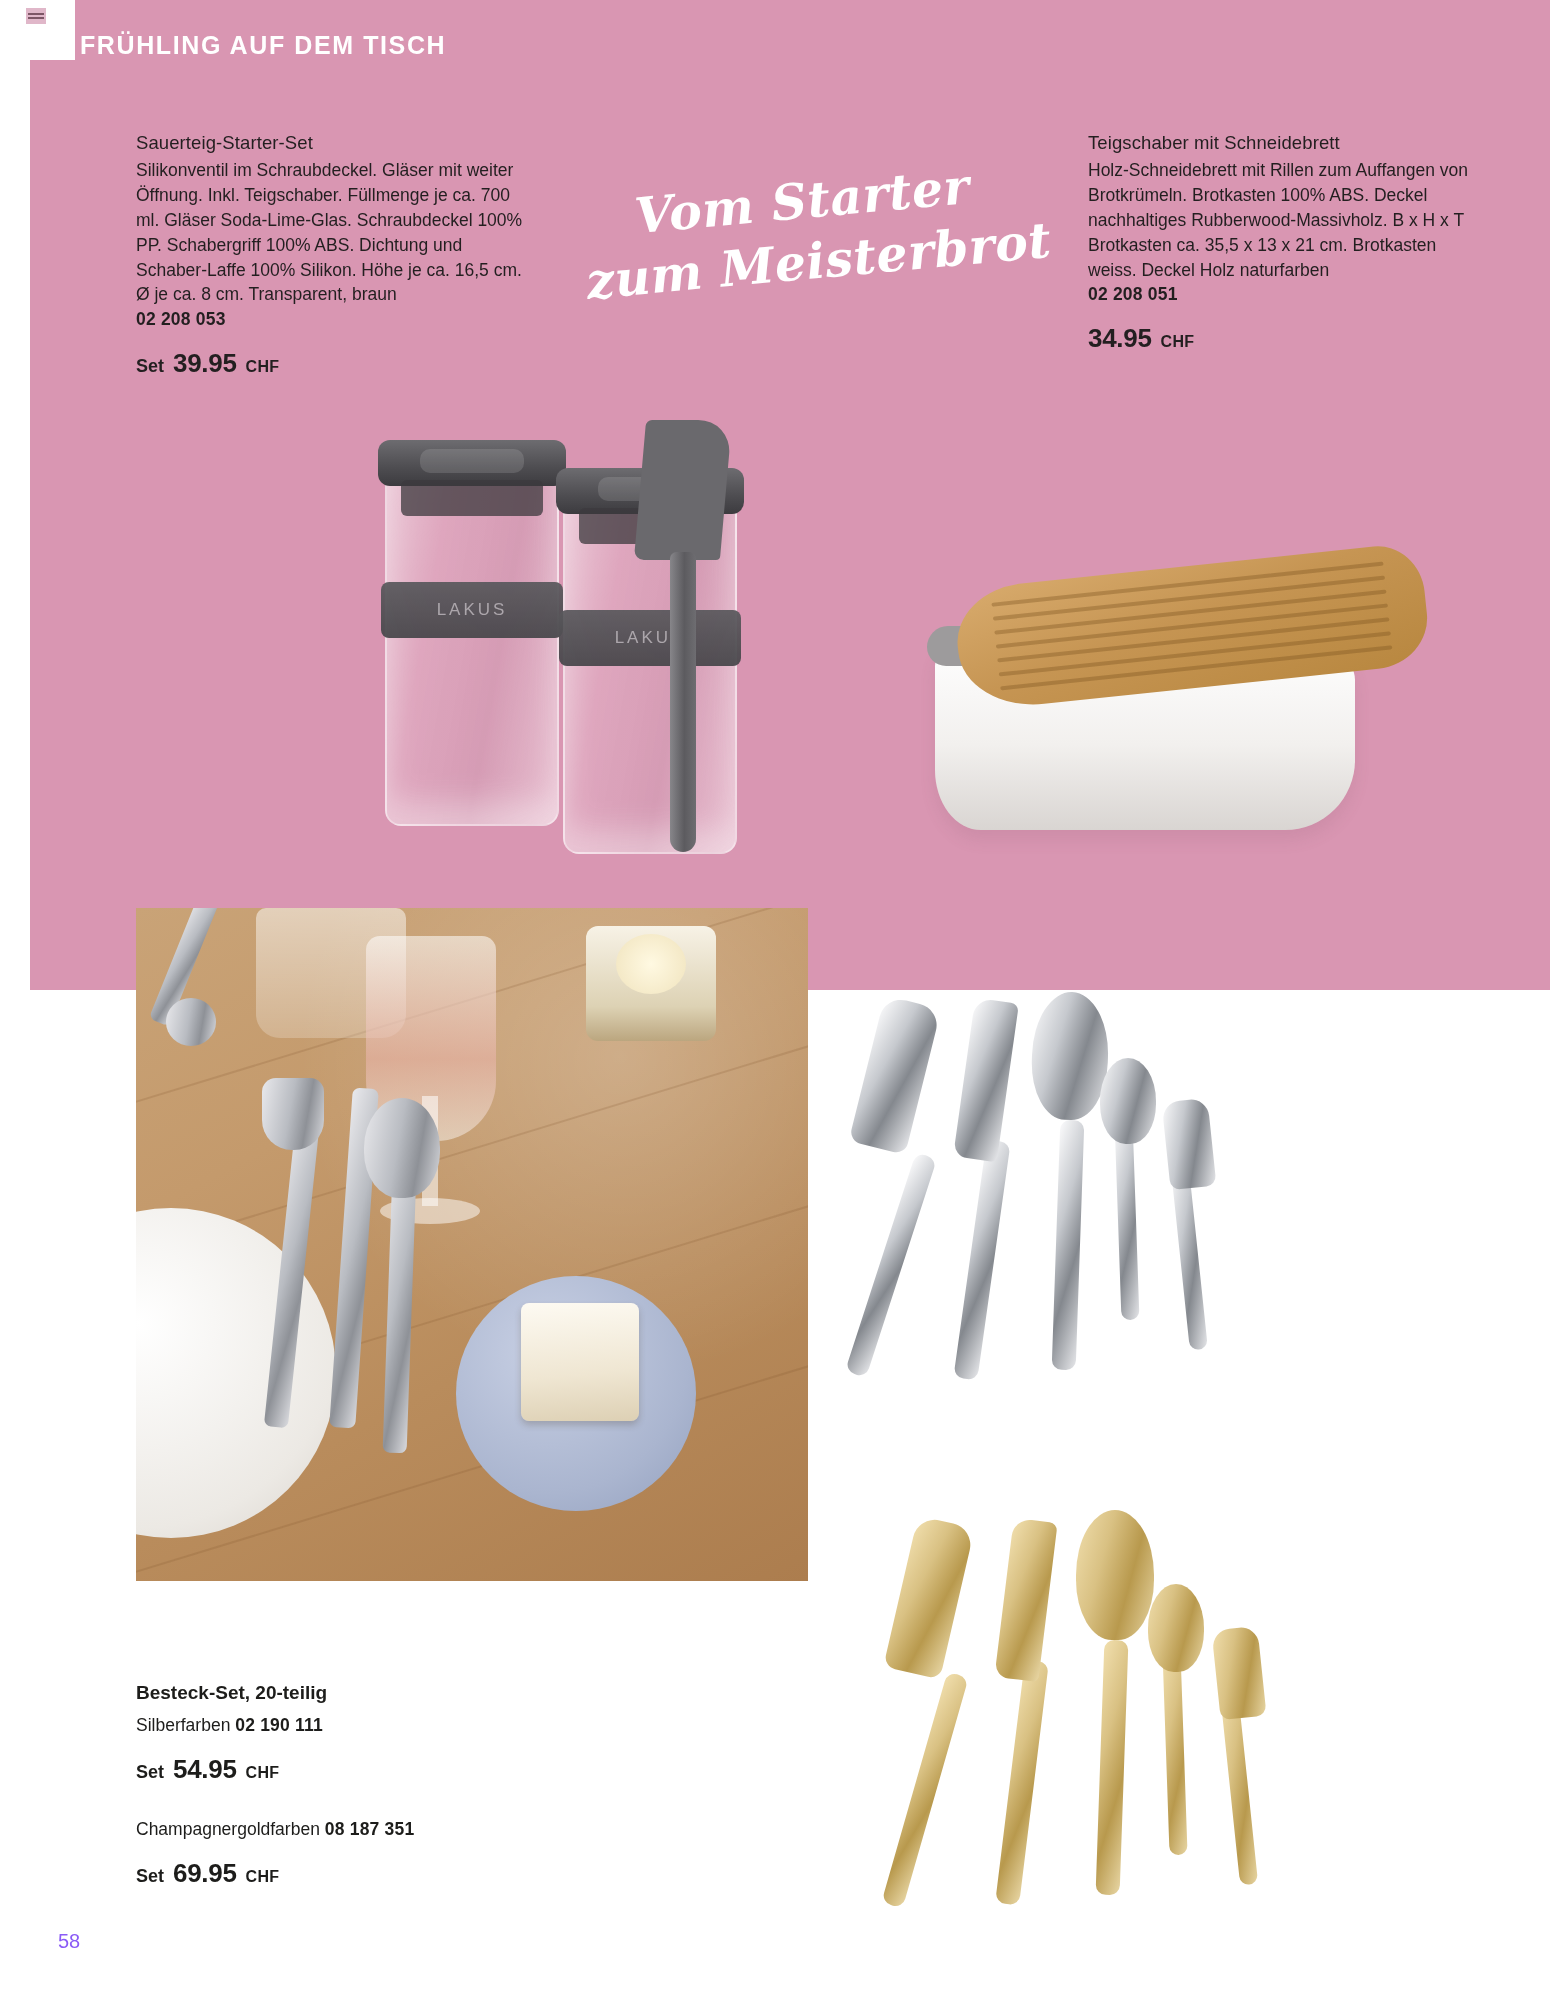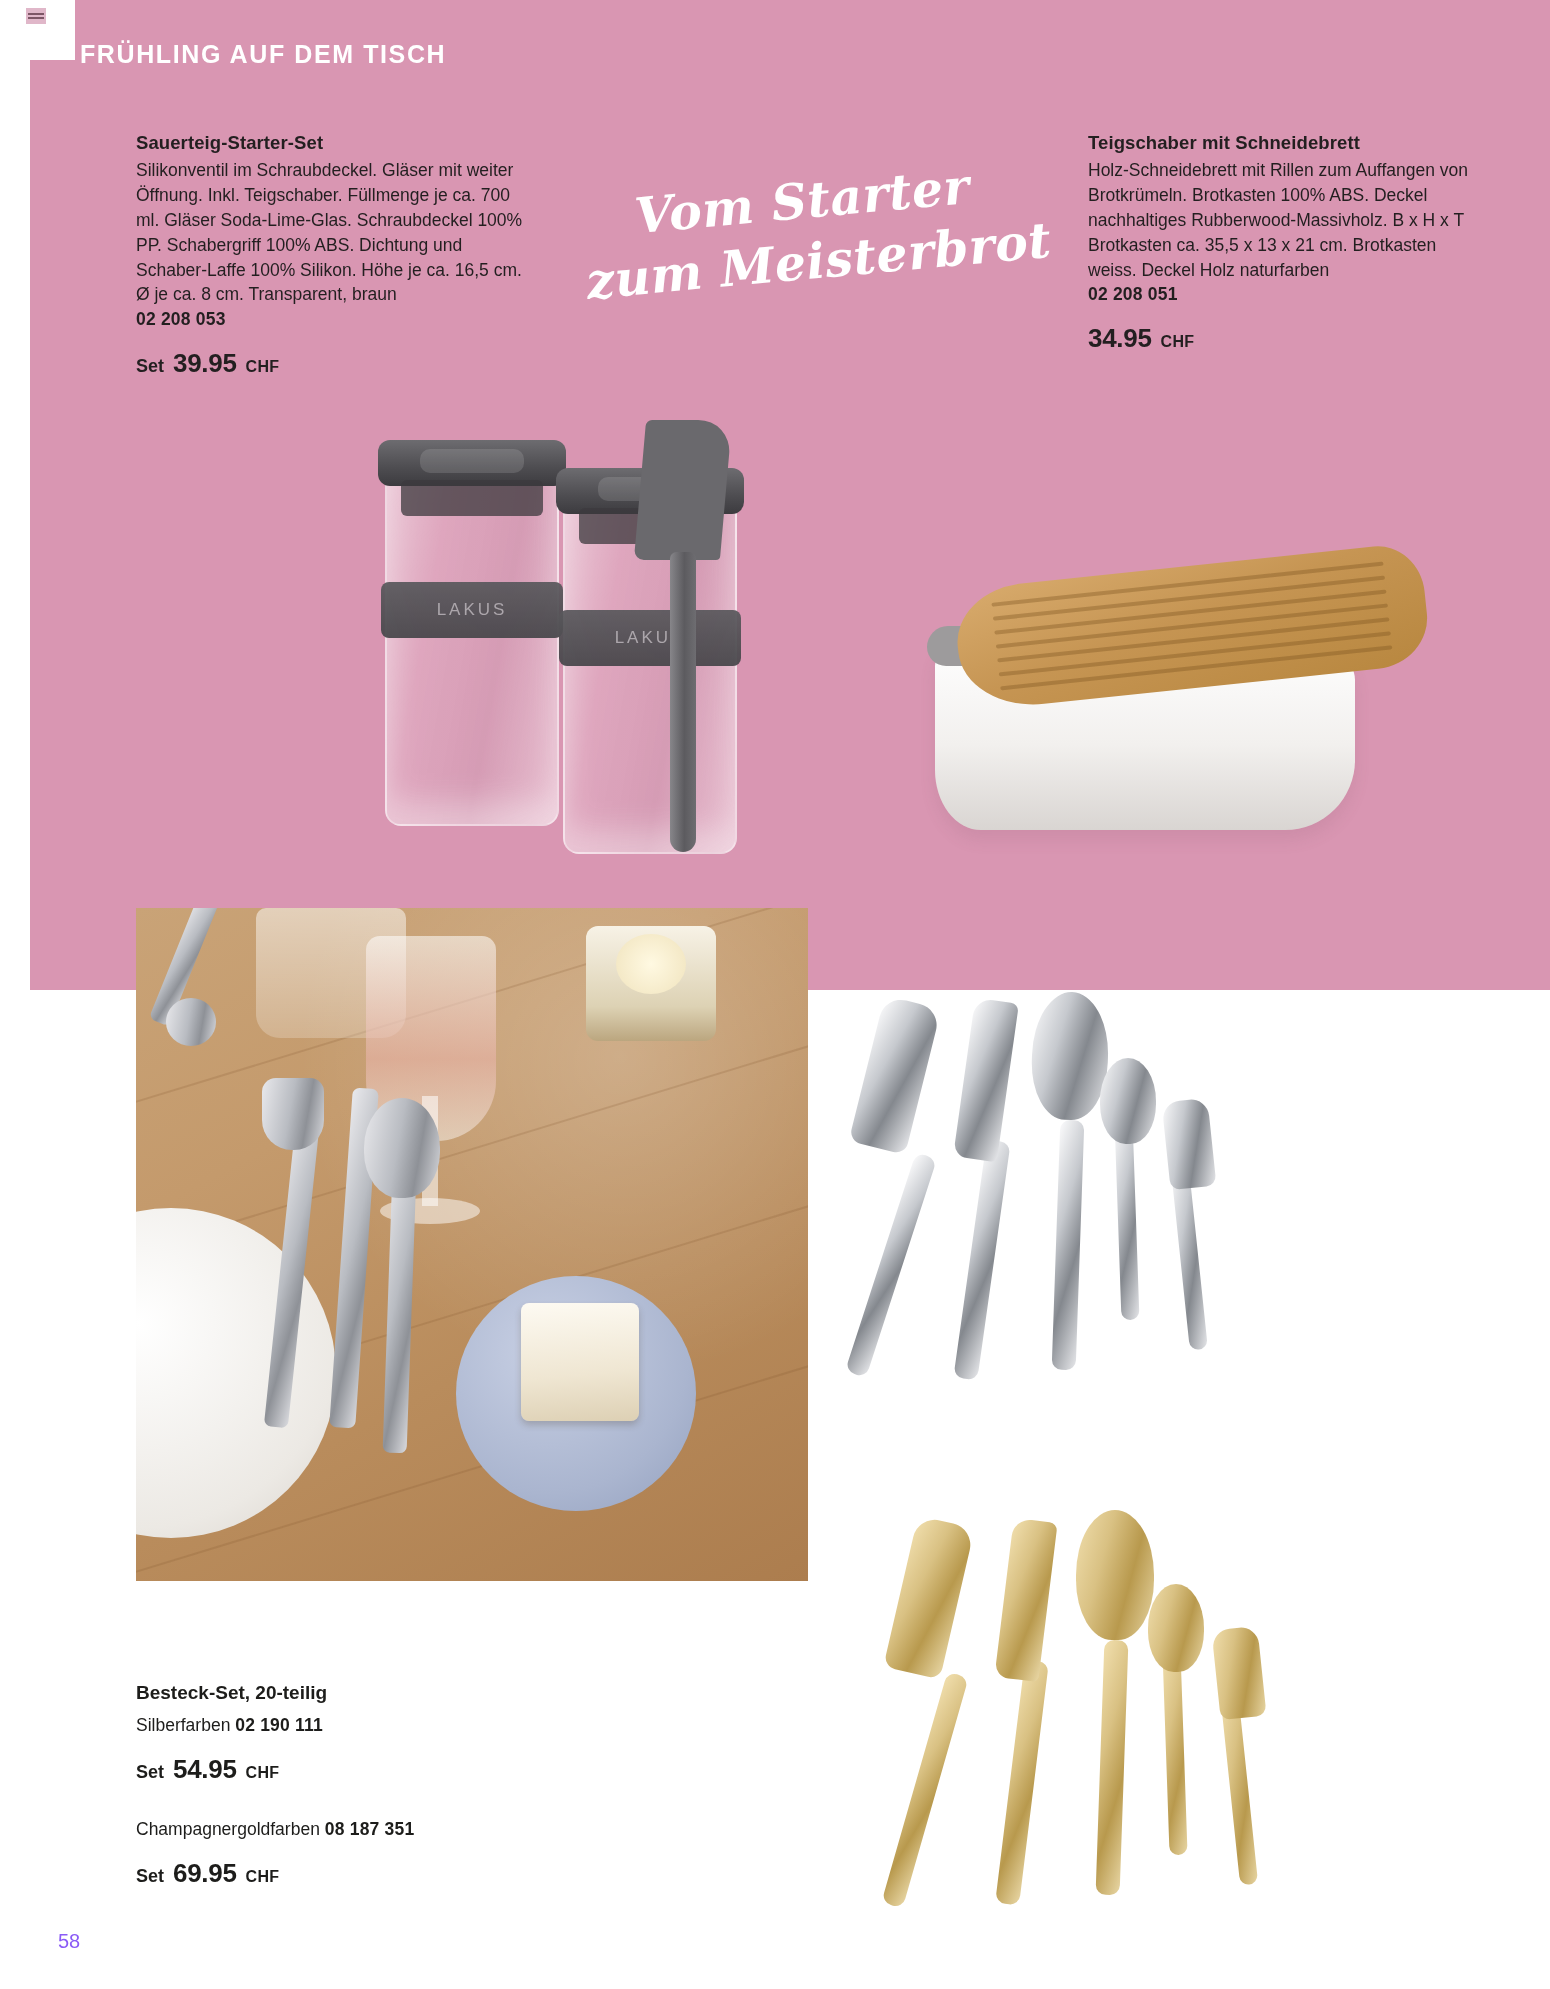--- a/index.html
+++ b/index.html
@@ -47,36 +47,36 @@
     width: 16px;
     height: 1.5px;
     background: #7d5666;
   }
   .edge-mark .ln.a { top: 5px; }
   .edge-mark .ln.b { top: 9px; }
 
   .header-title {
     position: absolute;
     left: 80px;
-    top: 40px;
+    top: 31px;
     font-size: 25px;
     font-weight: bold;
     letter-spacing: 1.6px;
     color: #ffffff;
   }
 
   
   .prod-block {
     position: absolute;
     font-size: 17.5px;
     line-height: 1.42;
     color: #231f20;
   }
   .prod-block .title {
-    font-weight: bold;
+    font-weight: normal;
     font-size: 18.5px;
     letter-spacing: 0.1px;
     margin-bottom: 2px;
   }
   .prod-block .desc {
     font-weight: normal;
   }
   .artno {
     font-weight: bold;
     letter-spacing: 0.2px;

